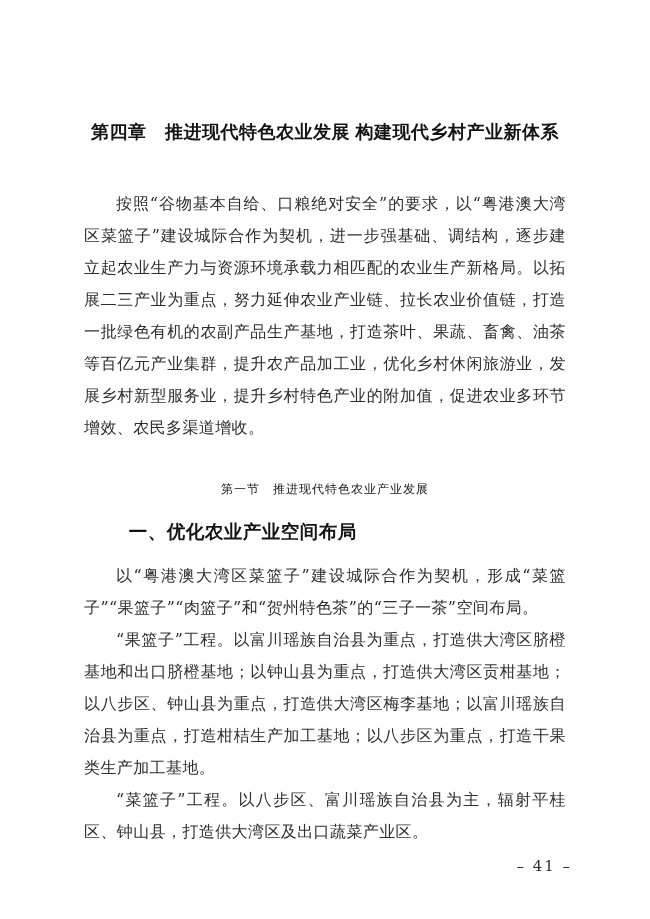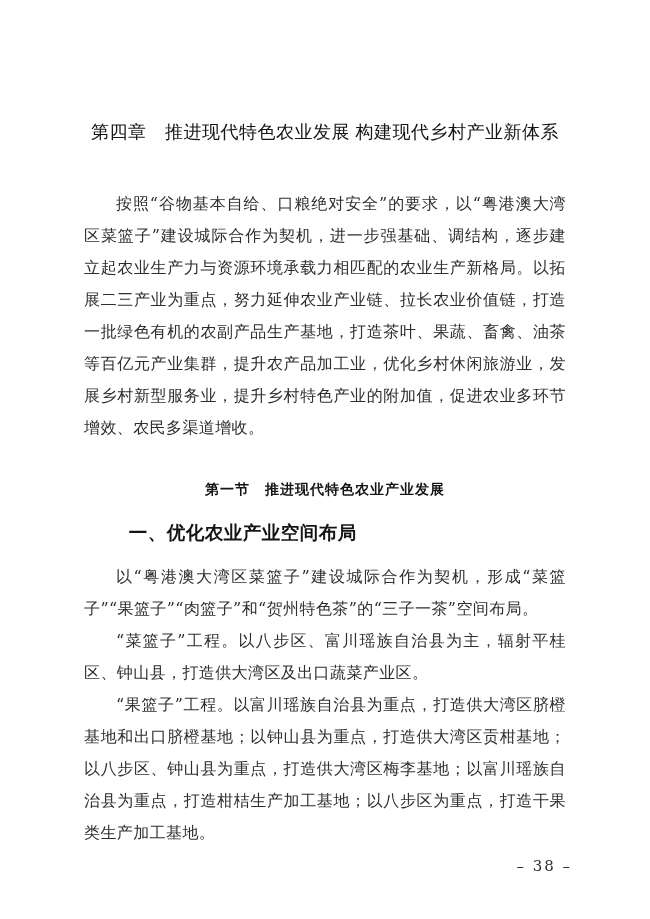--- a/index.html
+++ b/index.html
@@ -18,21 +18,21 @@
     box-sizing: border-box;
   }
   .content {
     padding: 0 84px;
   }
   .chapter-title {
     margin: 0;
     padding-top: 120px;
     text-align: center;
     font-family: "Liberation Sans", "DejaVu Sans", sans-serif;
-    font-weight: normal;
+    font-weight: bold;
     font-size: 18px;
     letter-spacing: 0.5px;
     color: #141414;
     white-space: nowrap;
   }
   .body-para {
     margin: 0;
     font-size: 16px;
     line-height: 32px;
     letter-spacing: 0.4px;
@@ -40,22 +40,22 @@
     text-indent: 2em;
     color: #2e2e2e;
   }
   .intro-para {
     margin-top: 44px;
   }
   .section-title {
     margin: 0;
     margin-top: 37px;
     text-align: center;
-    font-weight: bold;
-    font-size: 14px;
+    font-weight: normal;
+    font-size: 12px;
     letter-spacing: 1px;
     color: #141414;
     font-family: "DejaVu Serif", "Liberation Serif", serif;
     white-space: nowrap;
   }
   .subsection-title {
     margin: 16px;
     margin-top: 21px;
     font-family: "Liberation Sans", "DejaVu Sans", sans-serif;
     font-weight: bold;
@@ -86,20 +86,20 @@
     <h1 class="chapter-title">第四章　推进现代特色农业发展 构建现代乡村产业新体系</h1>
 
     <p class="body-para intro-para">按照“谷物基本自给、口粮绝对安全”的要求，以“粤港澳大湾区菜篮子”建设城际合作为契机，进一步强基础、调结构，逐步建立起农业生产力与资源环境承载力相匹配的农业生产新格局。以拓展二三产业为重点，努力延伸农业产业链、拉长农业价值链，打造一批绿色有机的农副产品生产基地，打造茶叶、果蔬、畜禽、油茶等百亿元产业集群，提升农产品加工业，优化乡村休闲旅游业，发展乡村新型服务业，提升乡村特色产业的附加值，促进农业多环节增效、农民多渠道增收。</p>
 
     <h2 class="section-title">第一节　推进现代特色农业产业发展</h2>
 
     <h3 class="subsection-title">一、优化农业产业空间布局</h3>
 
     <div class="section-paras">
       <p class="body-para">以“粤港澳大湾区菜篮子”建设城际合作为契机，形成“菜篮子”“果篮子”“肉篮子”和“贺州特色茶”的“三子一茶”空间布局。</p>
+      <p class="body-para">“果篮子”工程。以富川瑶族自治县为重点，打造供大湾区脐橙基地和出口脐橙基地；以钟山县为重点，打造供大湾区贡柑基地；以八步区、钟山县为重点，打造供大湾区梅李基地；以富川瑶族自治县为重点，打造柑桔生产加工基地；以八步区为重点，打造干果类生产加工基地。</p>
       <p class="body-para">“菜篮子”工程。以八步区、富川瑶族自治县为主，辐射平桂区、钟山县，打造供大湾区及出口蔬菜产业区。</p>
-      <p class="body-para">“果篮子”工程。以富川瑶族自治县为重点，打造供大湾区脐橙基地和出口脐橙基地；以钟山县为重点，打造供大湾区贡柑基地；以八步区、钟山县为重点，打造供大湾区梅李基地；以富川瑶族自治县为重点，打造柑桔生产加工基地；以八步区为重点，打造干果类生产加工基地。</p>
     </div>
 
   </div>
 
-  <div class="page-number">– 38 –</div>
+  <div class="page-number">– 41 –</div>
 </div>
 
 </body></html>

